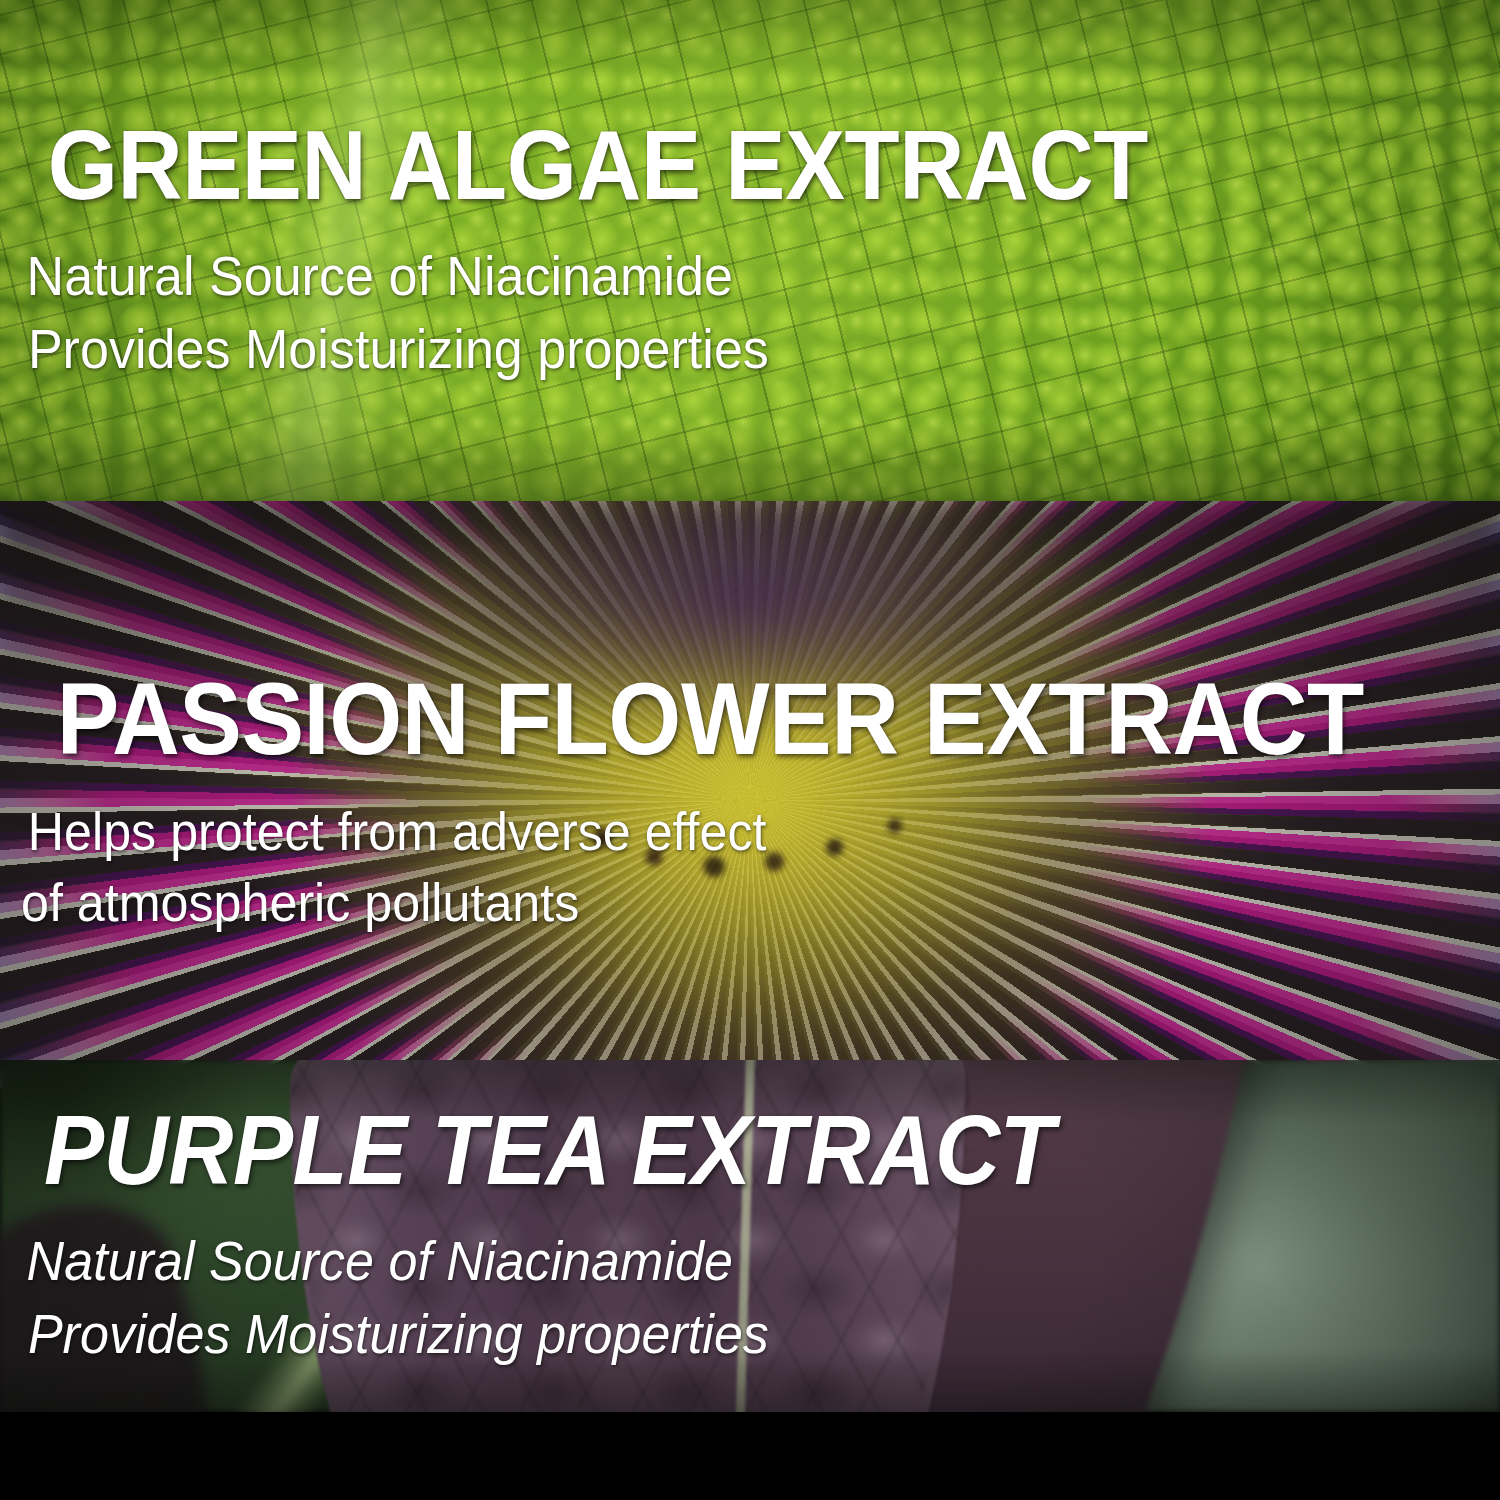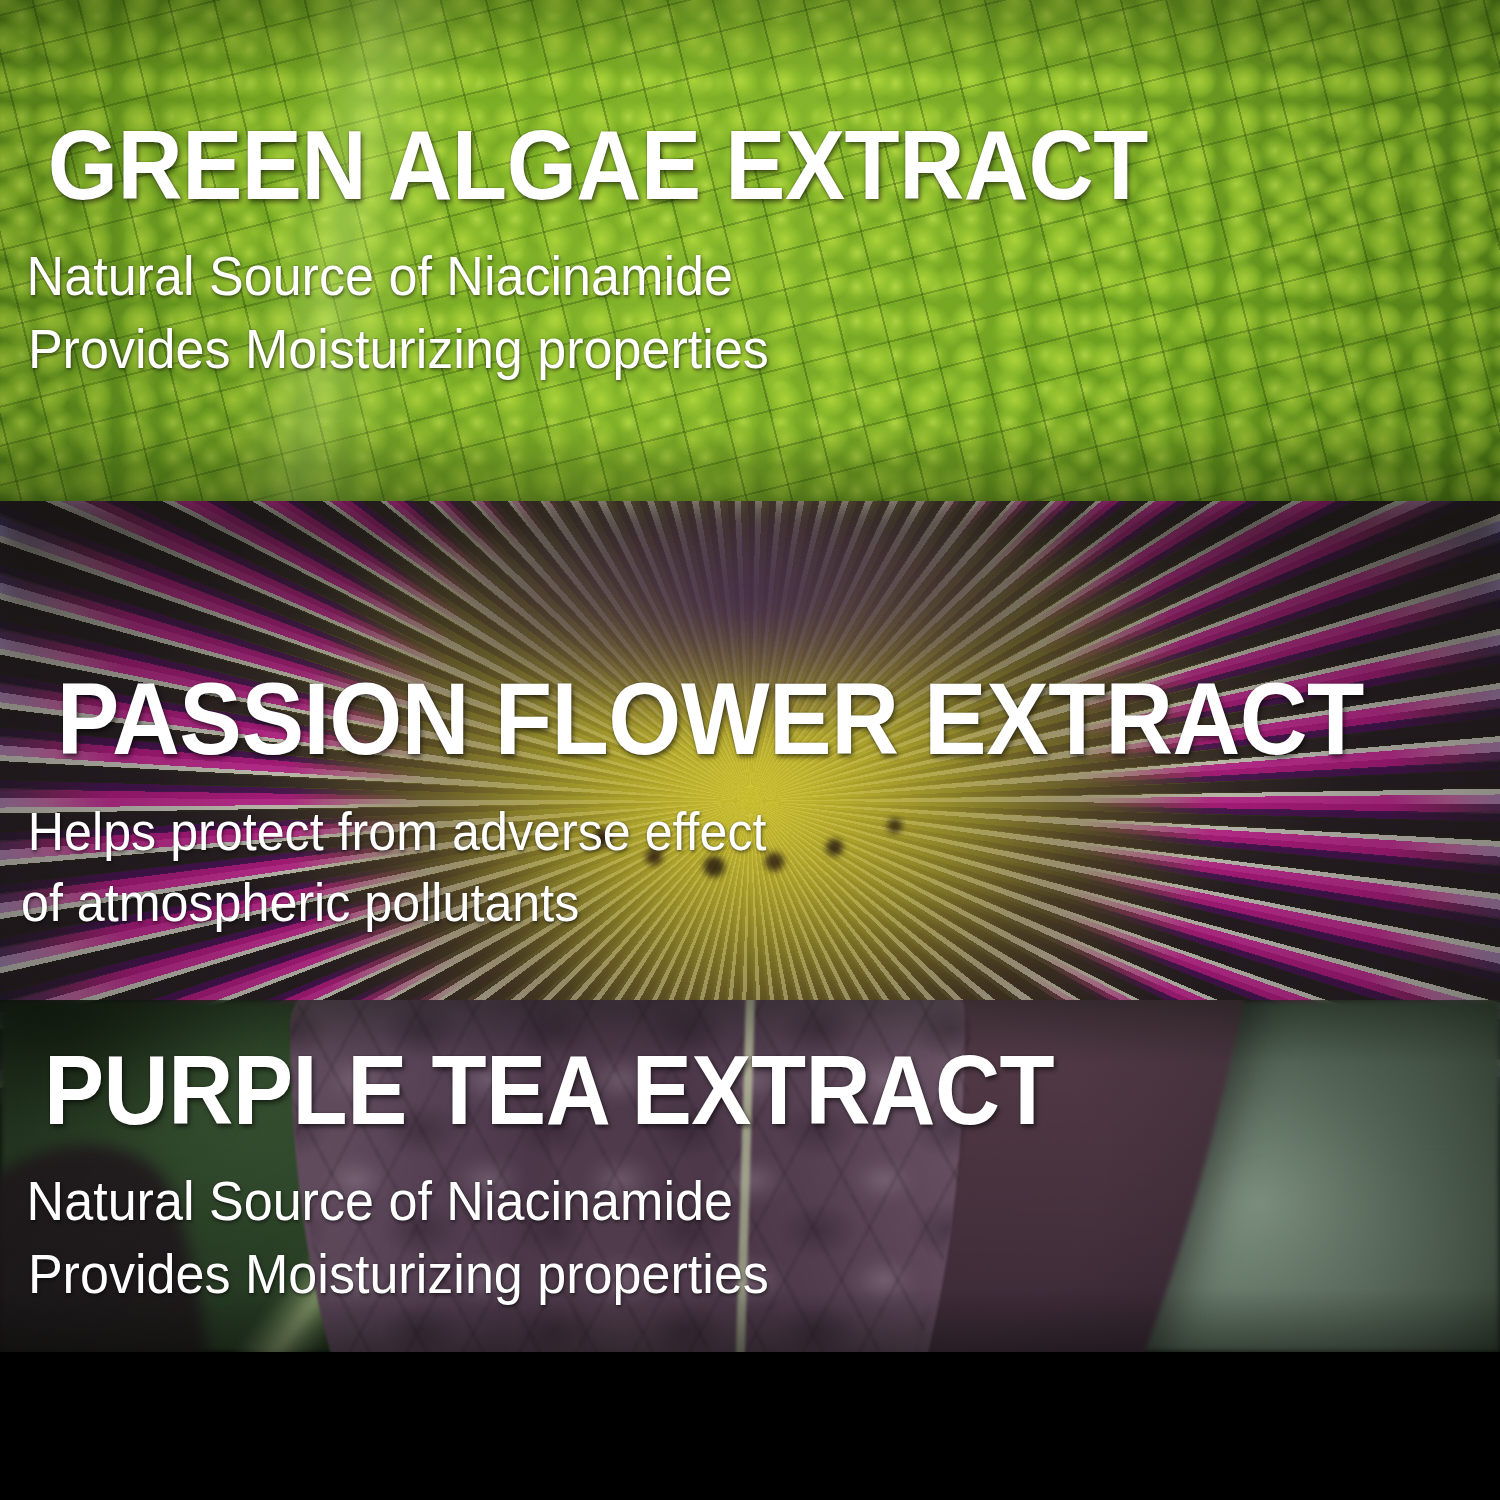--- a/index.html
+++ b/index.html
@@ -209,21 +209,21 @@
   }
   .pf-vignette {
     position: absolute; inset: 0;
     background:
       radial-gradient(ellipse 980px 560px at 50% 46%, rgba(0,0,0,0) 48%, rgba(10,8,10,0.42) 100%);
   }
   #panel-passion .heading { font-size: 102px; }
   #panel-passion .subline { font-size: 54px; }
 
   
-  #panel-tea { top: 1000px; height: 352px; }
+  #panel-tea { top: 1060px; height: 352px; font-style: italic; }
 
   .tea-base {
     position: absolute; inset: 0;
     background:
       radial-gradient(ellipse 520px 360px at 12% 26%, #3d5a36 0%, #2d4529 45%, rgba(0,0,0,0) 76%),
       radial-gradient(ellipse 560px 420px at 84% 58%, #8fa591 0%, #5d7260 42%, rgba(0,0,0,0) 78%),
       radial-gradient(ellipse 460px 340px at 22% 80%, #2a3f27 0%, rgba(0,0,0,0) 72%),
       linear-gradient(150deg, #22331f 0%, #2f4529 30%, #3a5136 55%, #24341f 80%, #16200f 100%);
     filter: blur(3px);
   }

